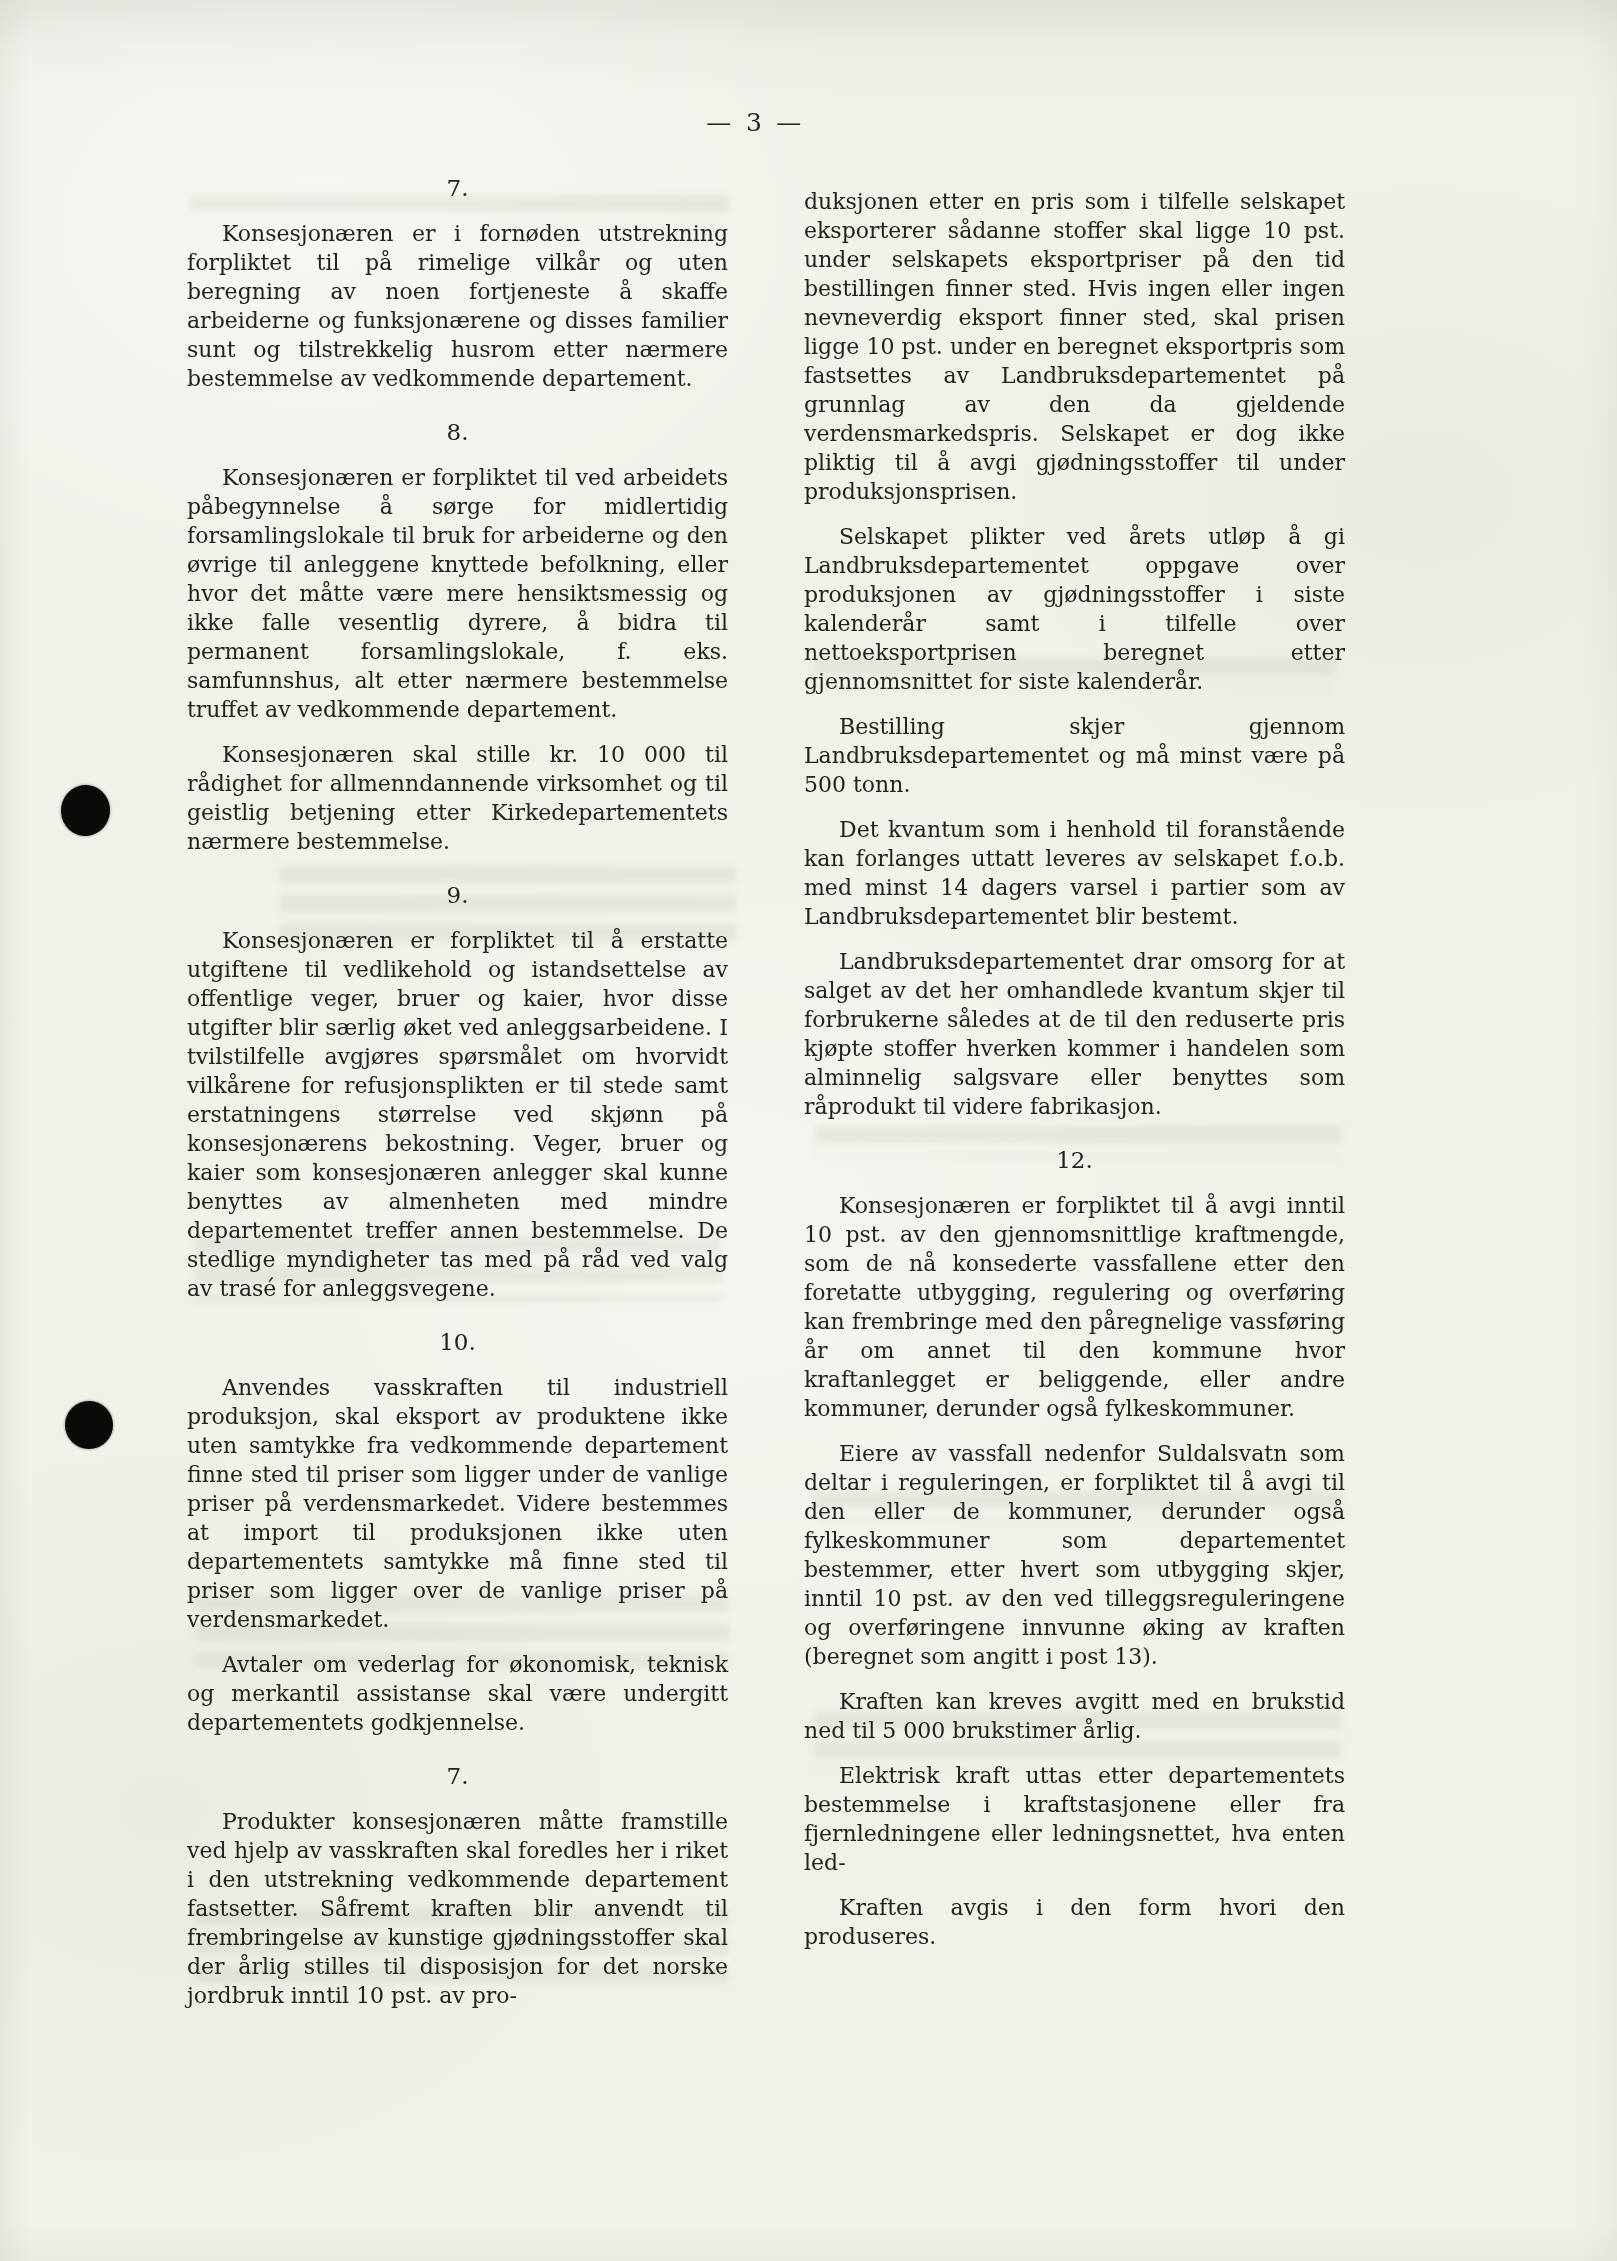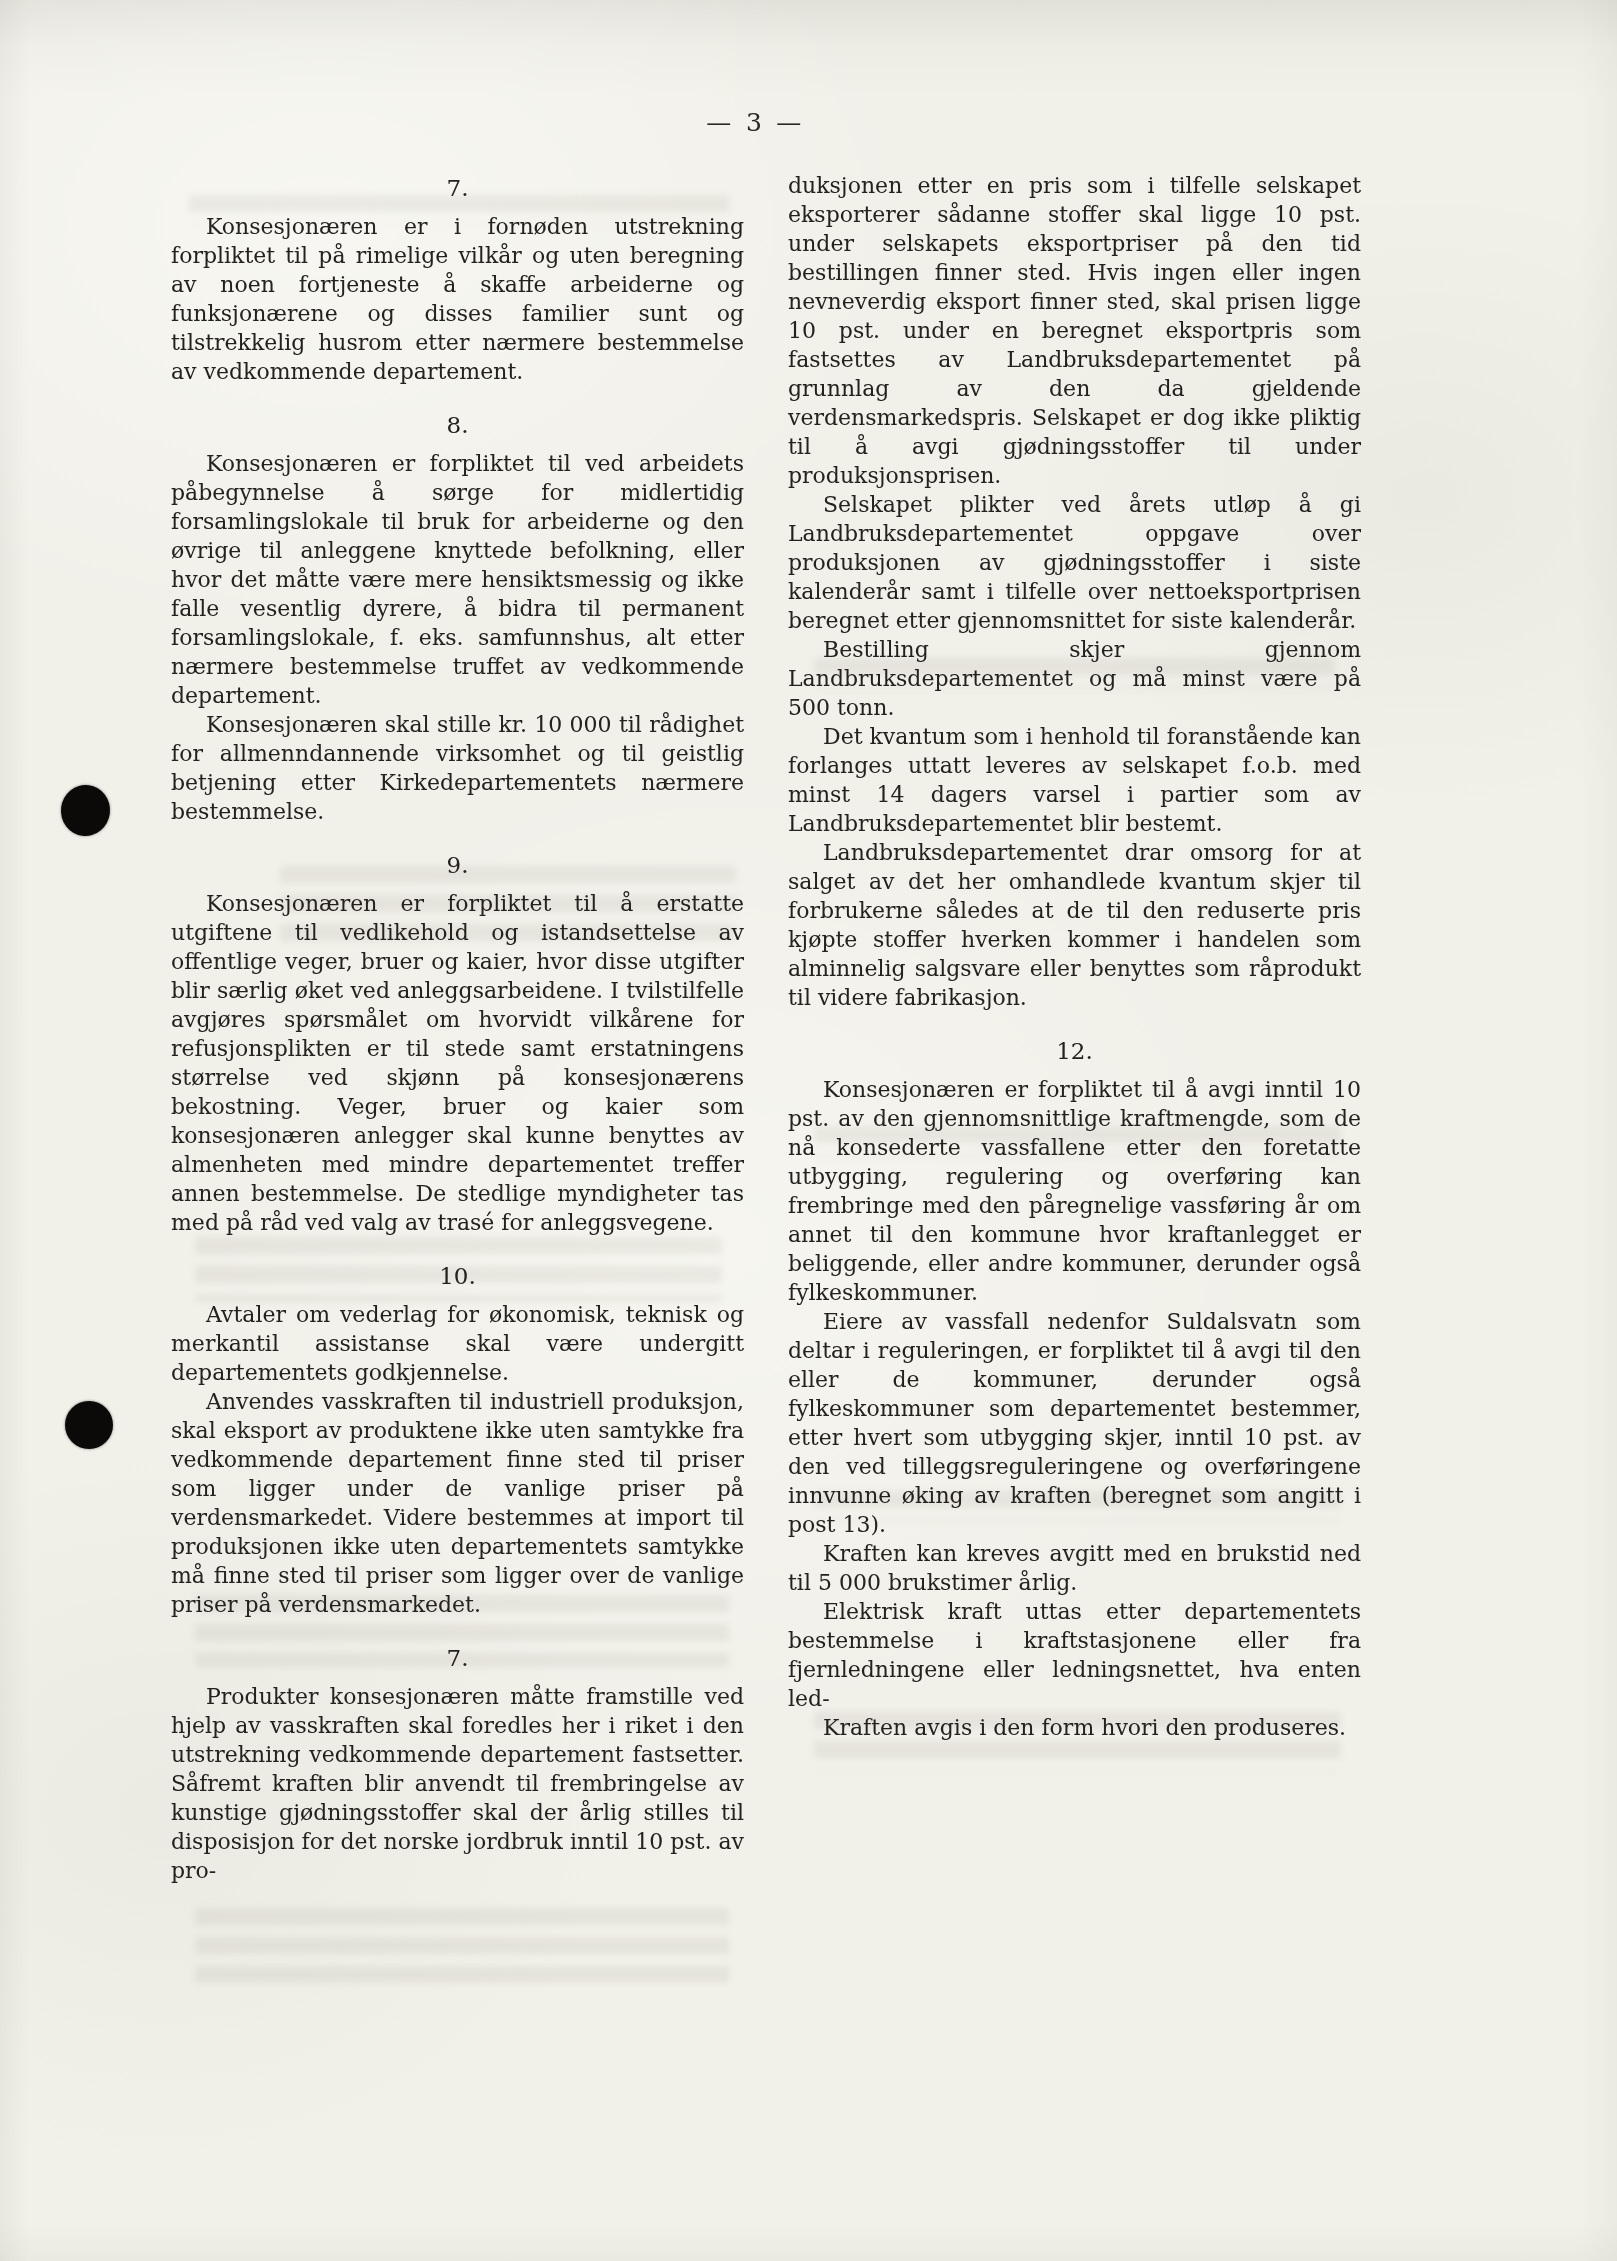--- a/index.html
+++ b/index.html
@@ -40,21 +40,21 @@
     top: 171px;
     width: 573px;
     text-align: justify;
     font-size: 22px;
     line-height: 29px;
     z-index: 2;
   }
   #col-left  { left: 171px; }
   #col-right { left: 788px; }
 
-  .para { margin: 0; text-indent: 35px; }
+  .para { margin: 16px; text-indent: 35px; }
   .noindent { text-indent: 0; }
 
   .sec {
     text-align: center;
     font-size: 23px;
     font-weight: normal;
     margin: 25px 0 9px 0;
   }
   .col > .sec:first-child { margin-top: 2.6px; }
 
@@ -115,22 +115,22 @@
     <p class="para">Konsesjonæren er i fornøden utstrekning forpliktet til på rimelige vilkår og uten beregning av noen fortjeneste å skaffe arbeiderne og funksjonærene og disses familier sunt og tilstrekkelig husrom etter nærmere bestemmelse av vedkommende departement.</p>
 
     <div class="sec">8.</div>
     <p class="para">Konsesjonæren er forpliktet til ved arbeidets påbegynnelse å sørge for midlertidig forsamlingslokale til bruk for arbeiderne og den øvrige til anleggene knyttede befolkning, eller hvor det måtte være mere hensiktsmessig og ikke falle vesentlig dyrere, å bidra til permanent forsamlingslokale, f. eks. samfunnshus, alt etter nærmere bestemmelse truffet av vedkommende departement.</p>
     <p class="para">Konsesjonæren skal stille kr. 10 000 til rådighet for allmenndannende virksomhet og til geistlig betjening etter Kirkedepartementets nærmere bestemmelse.</p>
 
     <div class="sec">9.</div>
     <p class="para">Konsesjonæren er forpliktet til å erstatte utgiftene til vedlikehold og istandsettelse av offentlige veger, bruer og kaier, hvor disse utgifter blir særlig øket ved anleggsarbeidene. I tvilstilfelle avgjøres spørsmålet om hvorvidt vilkårene for refusjonsplikten er til stede samt erstatningens størrelse ved skjønn på konsesjonærens bekostning. Veger, bruer og kaier som konsesjonæren anlegger skal kunne benyttes av almenheten med mindre departementet treffer annen bestemmelse. De stedlige myndigheter tas med på råd ved valg av trasé for anleggsvegene.</p>
 
     <div class="sec">10.</div>
+    <p class="para">Anvendes vasskraften til industriell produksjon, skal eksport av produktene ikke uten samtykke fra vedkommende departement finne sted til priser som ligger under de vanlige priser på verdensmarkedet. Videre bestemmes at import til produksjonen ikke uten departementets samtykke må finne sted til priser som ligger over de vanlige priser på verdensmarkedet.</p>
     <p class="para">Avtaler om vederlag for økonomisk, teknisk og merkantil assistanse skal være undergitt departementets godkjennelse.</p>
-    <p class="para">Anvendes vasskraften til industriell produksjon, skal eksport av produktene ikke uten samtykke fra vedkommende departement finne sted til priser som ligger under de vanlige priser på verdensmarkedet. Videre bestemmes at import til produksjonen ikke uten departementets samtykke må finne sted til priser som ligger over de vanlige priser på verdensmarkedet.</p>
 
     <div class="sec">7.</div>
     <p class="para">Produkter konsesjonæren måtte framstille ved hjelp av vasskraften skal foredles her i riket i den utstrekning vedkommende departement fastsetter. Såfremt kraften blir anvendt til frembringelse av kunstige gjødningsstoffer skal der årlig stilles til disposisjon for det norske jordbruk inntil 10 pst. av pro-</p>
   </div>
 
   <div class="col" id="col-right">
     <p class="para noindent">duksjonen etter en pris som i tilfelle selskapet eksporterer sådanne stoffer skal ligge 10 pst. under selskapets eksportpriser på den tid bestillingen finner sted. Hvis ingen eller ingen nevneverdig eksport finner sted, skal prisen ligge 10 pst. under en beregnet eksportpris som fastsettes av Landbruksdepartementet på grunnlag av den da gjeldende verdensmarkedspris. Selskapet er dog ikke pliktig til å avgi gjødningsstoffer til under produksjonsprisen.</p>
     <p class="para">Selskapet plikter ved årets utløp å gi Landbruksdepartementet oppgave over produksjonen av gjødningsstoffer i siste kalenderår samt i tilfelle over nettoeksportprisen beregnet etter gjennomsnittet for siste kalenderår.</p>
     <p class="para">Bestilling skjer gjennom Landbruksdepartementet og må minst være på 500 tonn.</p>
     <p class="para">Det kvantum som i henhold til foranstående kan forlanges uttatt leveres av selskapet f.o.b. med minst 14 dagers varsel i partier som av Landbruksdepartementet blir bestemt.</p>

